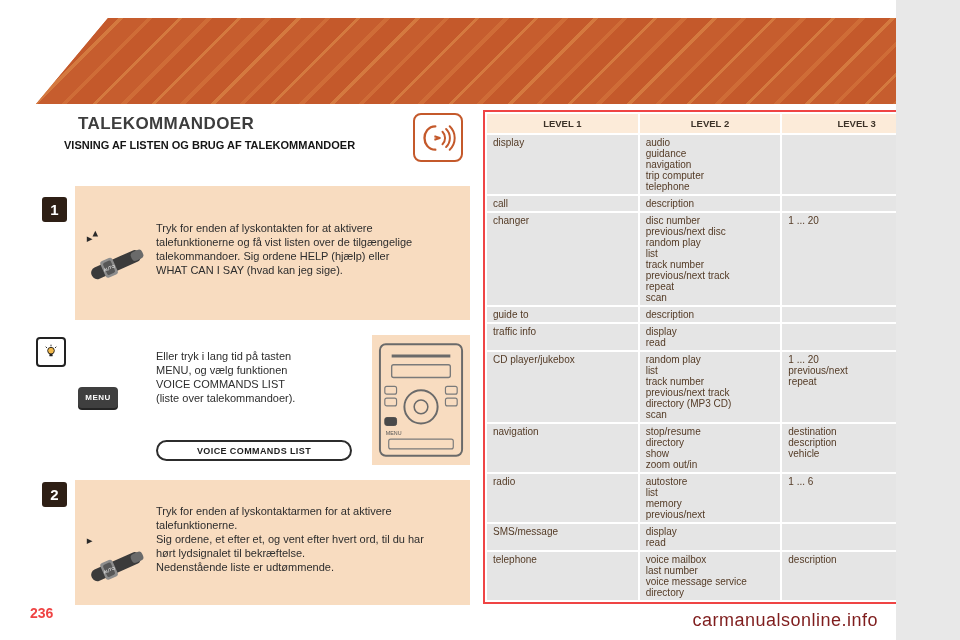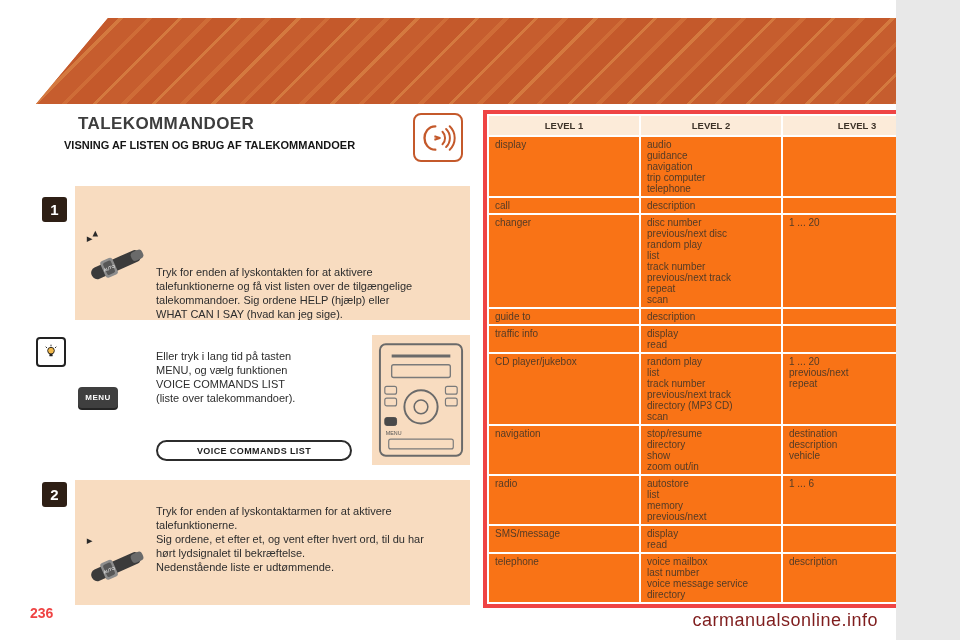--- a/index.html
+++ b/index.html
@@ -30,21 +30,21 @@
   .panel.b3{left:75px;top:480px;width:395px;height:125px;}
   .panel.radio-box{left:372px;top:335px;width:98px;height:130px;display:flex;align-items:center;justify-content:center;}
   .badge{
     position:absolute;width:25px;height:25px;background:#2e1f15;color:#fff;
     font-size:15px;font-weight:bold;display:flex;align-items:center;justify-content:center;
     border-radius:3px;
   }
   .badge.n1{left:42px;top:197px;}
   .badge.n2{left:42px;top:482px;}
   .txt{position:absolute;font-size:11px;line-height:14px;color:#2d2d2d;white-space:pre-line;}
-  .txt.t1{left:156px;top:221px;width:310px;margin-top:44px;}
+  .txt.t1{left:156px;top:221px;width:310px;}
   .txt.t2{left:156px;top:349px;width:215px;}
   .txt.t3{left:156px;top:504px;width:312px;}
   .stalk{position:absolute;width:66px;height:68px;}
   .stalk.s1{left:84px;top:226px;}
   .stalk.s2{left:84px;top:528px;}
   .bulb-box{
     position:absolute;left:36px;top:337px;width:26px;height:26px;background:#fff;
     border:2px solid #222;border-radius:4px;display:flex;align-items:center;justify-content:center;
   }
   .menu-key{
@@ -55,29 +55,29 @@
   }
   .oval-btn{
     position:absolute;left:156px;top:440px;width:192px;height:17px;background:#fff;
     border:2px solid #2c2c2c;border-radius:12px;
     display:flex;align-items:center;justify-content:center;
     font-size:9px;font-weight:bold;color:#1e1e1e;letter-spacing:.4px;
   }
   
   .cmd-table{
     position:absolute;left:483px;top:110px;width:452px;
-    border:4px solid #ef4444;border-collapse:separate;border-spacing:2px;
+    border:2px solid #ef4444;border-collapse:separate;border-spacing:2px;
     background:#fff;table-layout:fixed;
   }
   .cmd-table th{
     background:#fcebd9;font-size:9.5px;font-weight:bold;color:#3c3228;
     padding:4px 2px;text-align:center;
   }
   .cmd-table td{
-    background:#f97316;font-size:10px;color:#543b26;line-height:11px;
+    background:#e5e5e5;font-size:10px;color:#543b26;line-height:11px;
     padding:2px 6px;vertical-align:top;white-space:pre-line;text-align:left;
   }
   
   .page-num{position:absolute;left:30px;top:605px;font-size:14px;font-weight:bold;color:#ef4444;}
   .watermark{position:absolute;right:18px;top:610px;font-size:18px;color:#7f1d1d;letter-spacing:.5px;}
 </style>
 </head>
 <body>
 
 <div class="page">

